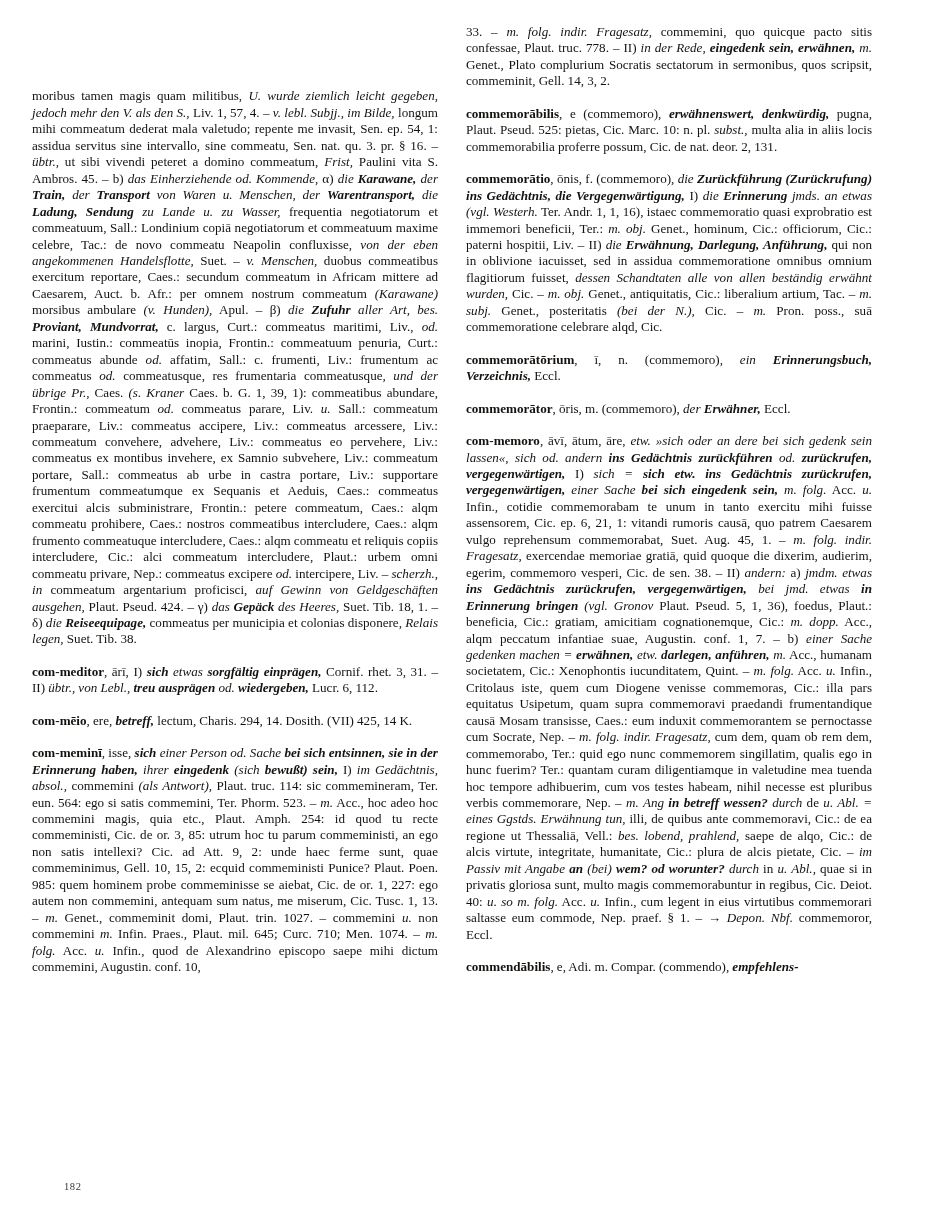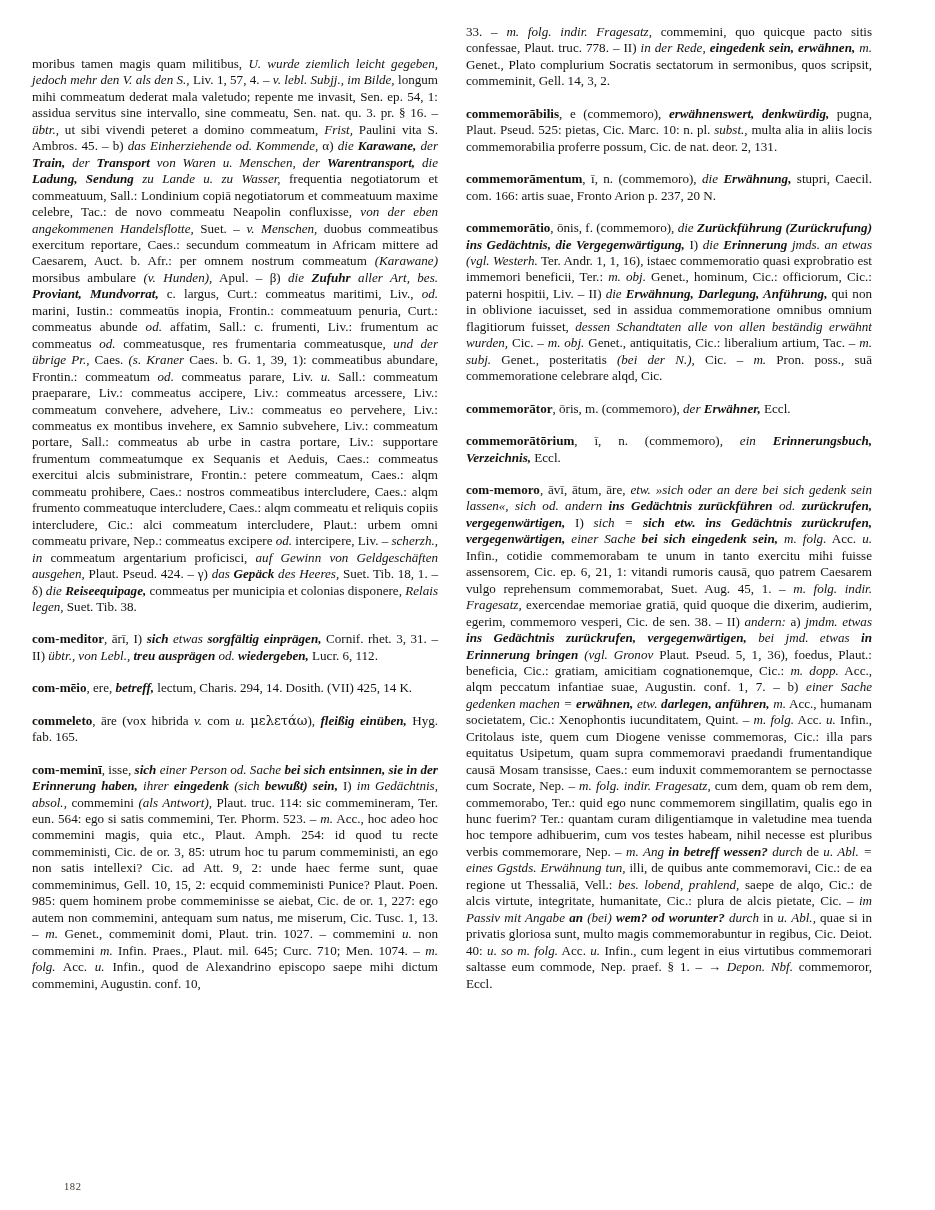--- a/index.html
+++ b/index.html
@@ -76,31 +76,30 @@
 <body>
 
 <div class="page">
 
   <div class="columns">
 
     <div class="col">
       <p class="entry cont">moribus tamen magis quam militibus, <i>U. wurde ziemlich leicht gegeben, jedoch mehr den V. als den S.,</i> Liv. 1, 57, 4. – <i>v. lebl. Subjj., im Bilde,</i> longum mihi commeatum dederat mala valetudo; repente me invasit, Sen. ep. 54, 1: assidua servitus sine intervallo, sine commeatu, Sen. nat. qu. 3. pr. § 16. – <i>übtr.,</i> ut sibi vivendi peteret a domino commeatum, <i>Frist,</i> Paulini vita S. Ambros. 45. – b) <i>das Einherziehende od. Kommende,</i> α) <i>die</i> <b><i>Karawane,</i></b> <i>der</i> <b><i>Train,</i></b> <i>der</i> <b><i>Transport</i></b> <i>von Waren u. Menschen, der</i> <b><i>Warentransport,</i></b> <i>die</i> <b><i>Ladung, Sendung</i></b> <i>zu Lande u. zu Wasser,</i> frequentia negotiatorum et commeatuum, Sall.: Londinium copiā negotiatorum et commeatuum maxime celebre, Tac.: de novo commeatu Neapolin confluxisse, <i>von der eben angekommenen Handelsflotte,</i> Suet. – <i>v. Menschen,</i> duobus commeatibus exercitum reportare, Caes.: secundum commeatum in Africam mittere ad Caesarem, Auct. b. Afr.: per omnem nostrum commeatum <i>(Karawane)</i> morsibus ambulare <i>(v. Hunden),</i> Apul. – β) <i>die</i> <b><i>Zufuhr</i></b> <i>aller Art, bes.</i> <b><i>Proviant, Mundvorrat,</i></b> c. largus, Curt.: commeatus maritimi, Liv., <i>od.</i> marini, Iustin.: commeatūs inopia, Frontin.: commeatuum penuria, Curt.: commeatus abunde <i>od.</i> affatim, Sall.: c. frumenti, Liv.: frumentum ac commeatus <i>od.</i> commeatusque, res frumentaria commeatusque, <i>und der übrige Pr.,</i> Caes. <i>(s. Kraner</i> Caes. b. G. 1, 39, 1): commeatibus abundare, Frontin.: commeatum <i>od.</i> commeatus parare, Liv. <i>u.</i> Sall.: commeatum praeparare, Liv.: commeatus accipere, Liv.: commeatus arcessere, Liv.: commeatum convehere, advehere, Liv.: commeatus eo pervehere, Liv.: commeatus ex montibus invehere, ex Samnio subvehere, Liv.: commeatum portare, Sall.: commeatus ab urbe in castra portare, Liv.: supportare frumentum commeatumque ex Sequanis et Aeduis, Caes.: commeatus exercitui alcis subministrare, Frontin.: petere commeatum, Caes.: alqm commeatu prohibere, Caes.: nostros commeatibus intercludere, Caes.: alqm frumento commeatuque intercludere, Caes.: alqm commeatu et reliquis copiis intercludere, Cic.: alci commeatum intercludere, Plaut.: urbem omni commeatu privare, Nep.: commeatus excipere <i>od.</i> intercipere, Liv. – <i>scherzh., in</i> commeatum argentarium proficisci, <i>auf Gewinn von Geldgeschäften ausgehen,</i> Plaut. Pseud. 424. – γ) <i>das</i> <b><i>Gepäck</i></b> <i>des Heeres,</i> Suet. Tib. 18, 1. – δ) <i>die</i> <b><i>Reiseequipage,</i></b> commeatus per municipia et colonias disponere, <i>Relais legen,</i> Suet. Tib. 38.</p>
       <p class="entry hw"><b>com-meditor</b>, ārī, I) <b><i>sich</i></b> <i>etwas</i> <b><i>sorgfältig einprägen,</i></b> Cornif. rhet. 3, 31. – II) <i>übtr., von Lebl.,</i> <b><i>treu ausprägen</i></b> <i>od.</i> <b><i>wiedergeben,</i></b> Lucr. 6, 112.</p>
       <p class="entry hw"><b>com-mēio</b>, ere, <b><i>betreff,</i></b> lectum, Charis. 294, 14. Dosith. (VII) 425, 14 K.</p>
-      <p class="entry hw"><b>commeleto</b>, āre (vox hibrida <i>v.</i> com <i>u.</i> <span class="greek">μελετάω</span>), <b><i>fleißig einüben,</i></b> Hyg. fab. 165.</p>
       <p class="entry hw"><b>com-meminī</b>, isse, <b><i>sich</i></b> <i>einer Person od. Sache</i> <b><i>bei sich entsinnen, sie in der Erinnerung haben,</i></b> <i>ihrer</i> <b><i>eingedenk</i></b> <i>(sich</i> <b><i>bewußt) sein,</i></b> I) <i>im Gedächtnis, absol.,</i> commemini <i>(als Antwort),</i> Plaut. truc. 114: sic commemineram, Ter. eun. 564: ego si satis commemini, Ter. Phorm. 523. – <i>m.</i> Acc., hoc adeo hoc commemini magis, quia etc., Plaut. Amph. 254: id quod tu recte commeministi, Cic. de or. 3, 85: utrum hoc tu parum commeministi, an ego non satis intellexi? Cic. ad Att. 9, 2: unde haec ferme sunt, quae commeminimus, Gell. 10, 15, 2: ecquid commeministi Punice? Plaut. Poen. 985: quem hominem probe commeminisse se aiebat, Cic. de or. 1, 227: ego autem non commemini, antequam sum natus, me miserum, Cic. Tusc. 1, 13. – <i>m.</i> Genet., commeminit domi, Plaut. trin. 1027. – commemini <i>u.</i> non commemini <i>m.</i> Infin. Praes., Plaut. mil. 645; Curc. 710; Men. 1074. – <i>m. folg.</i> Acc. <i>u.</i> Infin., quod de Alexandrino episcopo saepe mihi dictum commemini, Augustin. conf. 10,</p>
     </div>
 
     <div class="col">
       <p class="entry cont">33. – <i>m. folg. indir. Fragesatz,</i> commemini, quo quicque pacto sitis confessae, Plaut. truc. 778. – II) <i>in der Rede,</i> <b><i>eingedenk sein, erwähnen,</i></b> <i>m.</i> Genet., Plato complurium Socratis sectatorum in sermonibus, quos scripsit, commeminit, Gell. 14, 3, 2.</p>
       <p class="entry hw"><b>commemorābilis</b>, e (commemoro), <b><i>erwähnenswert, denkwürdig,</i></b> pugna, Plaut. Pseud. 525: pietas, Cic. Marc. 10: n. pl. <i>subst.,</i> multa alia in aliis locis commemorabilia proferre possum, Cic. de nat. deor. 2, 131.</p>
-      <p class="entry hw"><b>commemorāmentum</b>, ī, n. (commemoro), <i>die</i> <b><i>Erwähnung,</i></b> stupri, Caecil. com. 166: artis suae, Fronto Arion p. 237, 20 N.</p>
       <p class="entry hw"><b>commemorātio</b>, ōnis, f. (commemoro), <i>die</i> <b><i>Zurückführung (Zurückrufung) ins Gedächtnis, die Vergegenwärtigung,</i></b> I) <i>die</i> <b><i>Erinnerung</i></b> <i>jmds. an etwas (vgl. Westerh.</i> Ter. Andr. 1, 1, 16), istaec commemoratio quasi exprobratio est immemori beneficii, Ter.: <i>m. obj.</i> Genet., hominum, Cic.: officiorum, Cic.: paterni hospitii, Liv. – II) <i>die</i> <b><i>Erwähnung, Darlegung, Anführung,</i></b> qui non in oblivione iacuisset, sed in assidua commemoratione omnibus omnium flagitiorum fuisset, <i>dessen Schandtaten alle von allen beständig erwähnt wurden,</i> Cic. – <i>m. obj.</i> Genet., antiquitatis, Cic.: liberalium artium, Tac. – <i>m. subj.</i> Genet., posteritatis <i>(bei der N.),</i> Cic. – <i>m.</i> Pron. poss., suā commemoratione celebrare alqd, Cic.</p>
+      <p class="entry hw"><b>commemorātōrium</b>, ī, n. (commemoro), <i>ein</i> <b><i>Erinnerungsbuch, Verzeichnis,</i></b> Eccl.</p>
       <p class="entry hw"><b>commemorātor</b>, ōris, m. (commemoro), <i>der</i> <b><i>Erwähner,</i></b> Eccl.</p>
-      <p class="entry hw"><b>commemorātōrium</b>, ī, n. (commemoro), <i>ein</i> <b><i>Erinnerungsbuch, Verzeichnis,</i></b> Eccl.</p>
       <p class="entry hw"><b>com-memoro</b>, āvī, ātum, āre, <i>etw. »sich oder an dere bei sich gedenk sein lassen«, sich od. andern</i> <b><i>ins Gedächtnis zurückführen</i></b> <i>od.</i> <b><i>zurückrufen, vergegenwärtigen,</i></b> I) <i>sich =</i> <b><i>sich etw. ins Gedächtnis zurückrufen, vergegenwärtigen,</i></b> <i>einer Sache</i> <b><i>bei sich eingedenk sein,</i></b> <i>m. folg.</i> Acc. <i>u.</i> Infin., cotidie commemorabam te unum in tanto exercitu mihi fuisse assensorem, Cic. ep. 6, 21, 1: vitandi rumoris causā, quo patrem Caesarem vulgo reprehensum commemorabat, Suet. Aug. 45, 1. – <i>m. folg. indir. Fragesatz,</i> exercendae memoriae gratiā, quid quoque die dixerim, audierim, egerim, commemoro vesperi, Cic. de sen. 38. – II) <i>andern:</i> a) <i>jmdm. etwas</i> <b><i>ins Gedächtnis zurückrufen, vergegenwärtigen,</i></b> <i>bei jmd. etwas</i> <b><i>in Erinnerung bringen</i></b> <i>(vgl. Gronov</i> Plaut. Pseud. 5, 1, 36), foedus, Plaut.: beneficia, Cic.: gratiam, amicitiam cognationemque, Cic.: <i>m. dopp.</i> Acc., alqm peccatum infantiae suae, Augustin. conf. 1, 7. – b) <i>einer Sache gedenken machen =</i> <b><i>erwähnen,</i></b> <i>etw.</i> <b><i>darlegen, anführen,</i></b> <i>m.</i> Acc., humanam societatem, Cic.: Xenophontis iucunditatem, Quint. – <i>m. folg.</i> Acc. <i>u.</i> Infin., Critolaus iste, quem cum Diogene venisse commemoras, Cic.: illa pars equitatus Usipetum, quam supra commemoravi praedandi frumentandique causā Mosam transisse, Caes.: eum induxit commemorantem se pernoctasse cum Socrate, Nep. – <i>m. folg. indir. Fragesatz,</i> cum dem, quam ob rem dem, commemorabo, Ter.: quid ego nunc commemorem singillatim, qualis ego in hunc fuerim? Ter.: quantam curam diligentiamque in valetudine mea tuenda hoc tempore adhibuerim, cum vos testes habeam, nihil necesse est pluribus verbis commemorare, Nep. – <i>m. Ang</i> <b><i>in betreff wessen?</i></b> <i>durch</i> de <i>u. Abl. = eines Ggstds. Erwähnung tun,</i> illi, de quibus ante commemoravi, Cic.: de ea regione ut Thessaliā, Vell.: <i>bes. lobend, prahlend,</i> saepe de alqo, Cic.: de alcis virtute, integritate, humanitate, Cic.: plura de alcis pietate, Cic. – <i>im Passiv mit Angabe</i> <b><i>an</i></b> <i>(bei)</i> <b><i>wem? od</i></b> <b><i>worunter?</i></b> <i>durch</i> in <i>u. Abl.,</i> quae si in privatis gloriosa sunt, multo magis commemorabuntur in regibus, Cic. Deiot. 40: <i>u. so m. folg.</i> Acc. <i>u.</i> Infin., cum legent in eius virtutibus commemorari saltasse eum commode, Nep. praef. § 1. – → <i>Depon. Nbf.</i> commemoror, Eccl.</p>
+      <p class="entry hw"><b>commendābilis</b>, e, Adi. m. Compar. (commendo), <b><i>empfehlens-</i></b></p>
     </div>
 
   </div>
 
   <div class="folio">182</div>
 
 </div>
 
 </body></html>

